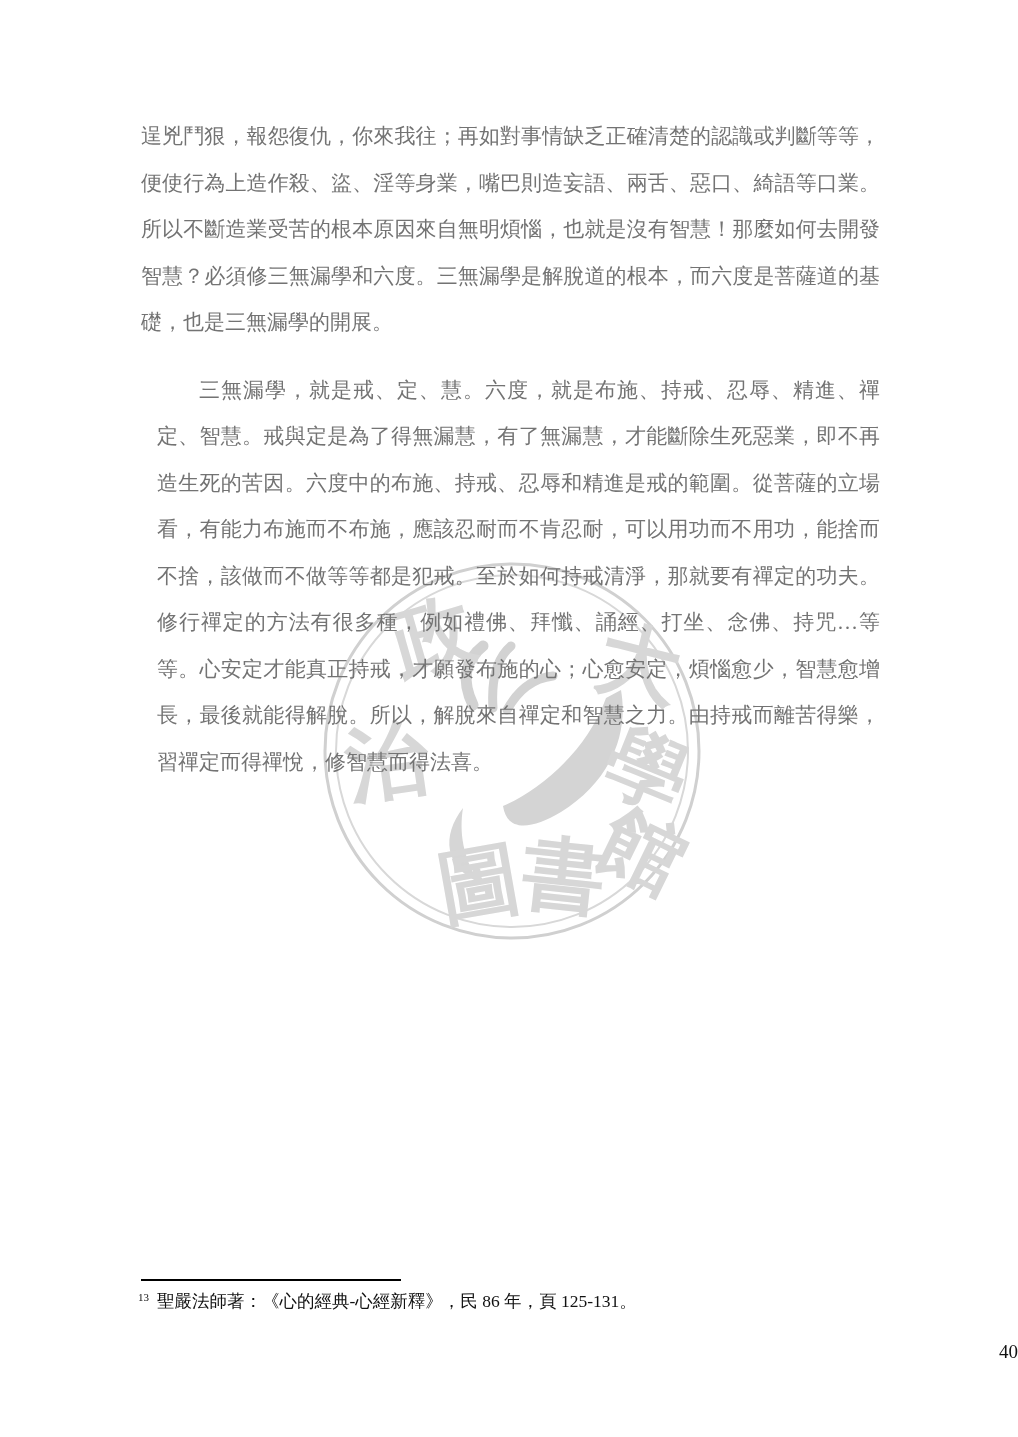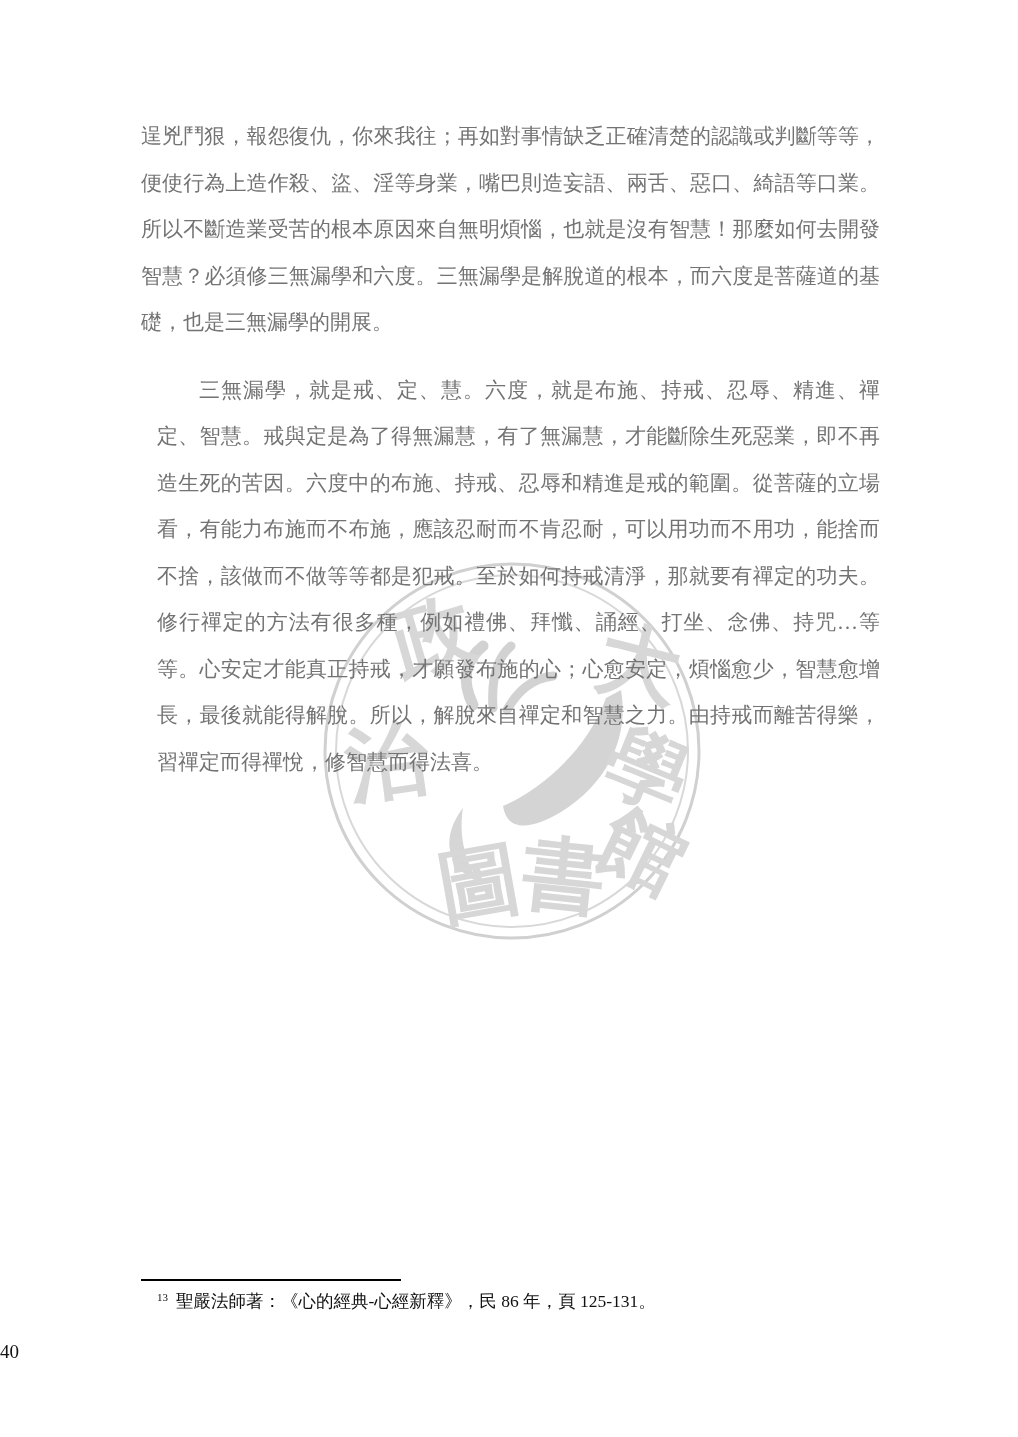--- a/index.html
+++ b/index.html
@@ -58,42 +58,42 @@
     position: absolute;
     left: 141px;
     top: 1279px;
     width: 260px;
     height: 2px;
     background: #000000;
     z-index: 1;
   }
   .footnote {
     position: absolute;
-    left: 157px;
+    left: 138px;
     top: 1288px;
     width: 739px;
     font-size: 17.5px;
     line-height: 27px;
     z-index: 1;
     color: #111111;
   }
   .fn-marker {
     font-size: 11px;
     line-height: 0;
     vertical-align: 6px;
     margin-right: 8px;
   }
 
   
   .page-number {
     position: absolute;
     left: 0;
     top: 1341px;
     width: 1018px;
-    text-align: left;
+    text-align: right;
     font-size: 19px;
     z-index: 1;
     color: #111111;
   }
 </style>
 </head>
 <body>
 
 <div class="page">
 

